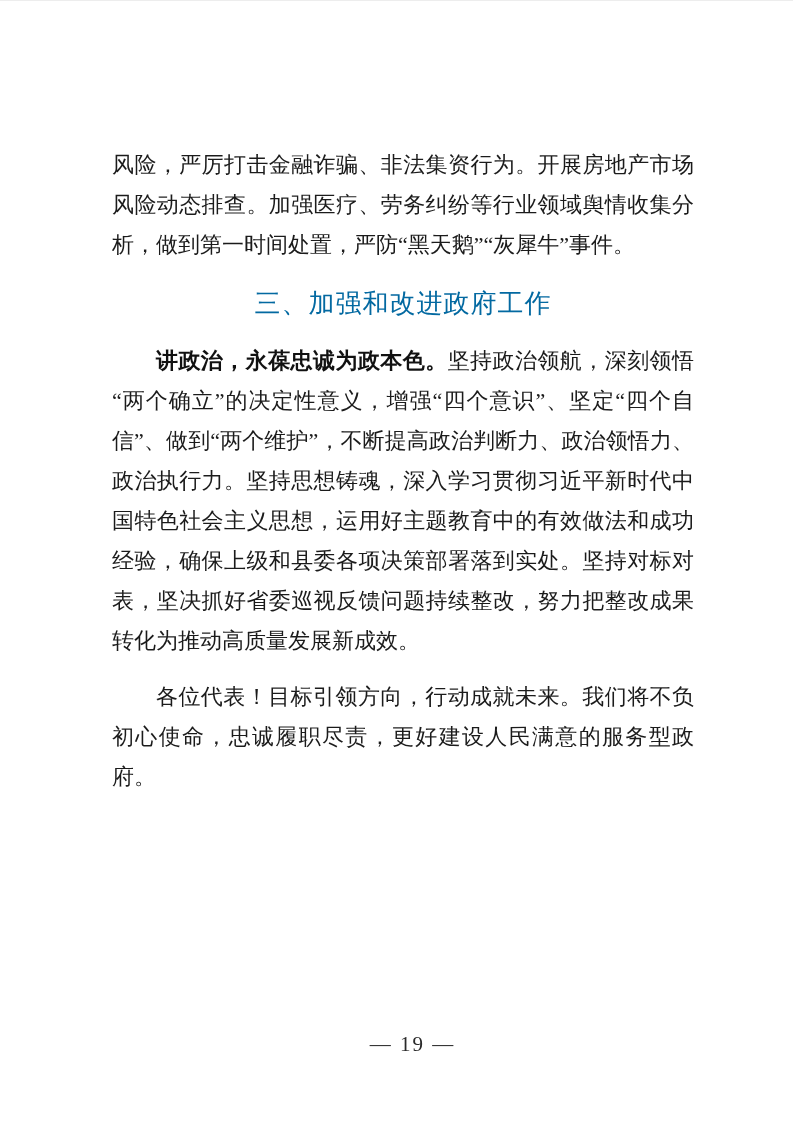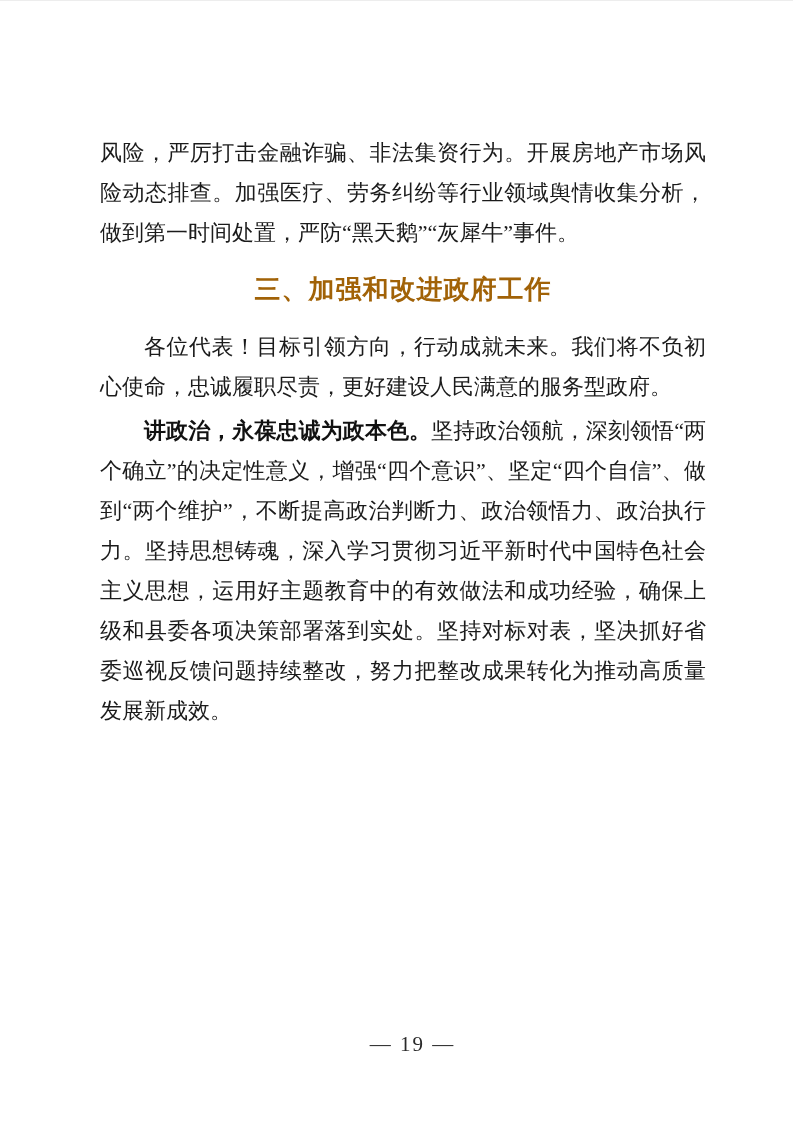--- a/index.html
+++ b/index.html
@@ -22,40 +22,40 @@
     position: absolute;
     left: 96px;
     top: 128px;
     width: 614px;
     font-size: 22px;
     line-height: 40px;
     text-align: justify;
     text-justify: inter-character;
   }
   .content p {
-    margin: 4px;
+    margin: 16px;
     text-indent: 44px;
   }
   .content p.continuation {
     text-indent: 0;
   }
   .lead {
     font-family: "Liberation Sans", sans-serif;
     font-weight: bold;
     color: #111111;
   }
   .section-heading {
     font-family: "Liberation Sans", sans-serif;
-    font-weight: bold;
+    font-weight: normal;
     font-size: 26px;
     line-height: 44px;
     text-align: center;
     text-indent: 0;
     letter-spacing: 1px;
-    color: #a16207;
+    color: #0369a1;
     margin: 14px 0 16px 0;
   }
   .footer {
     position: absolute;
     top: 1026px;
     left: 16px;
     width: 793px;
     text-align: center;
     font-size: 21px;
     line-height: 34px;
@@ -68,22 +68,22 @@
 
 <div class="page">
 
   <div class="content">
 
     <p class="continuation"><span>风险，严厉打击金融诈骗、非法集资行为。开展房地产市场风险动态排查。加强医疗、劳务纠纷等行业领域舆情收集分析，做到第一时间处置，严防“黑天鹅”“灰犀牛”事件。</span></p>
 
 
     <h2 class="section-heading">三、加强和改进政府工作</h2>
 
+    <p><span class="lead">讲政治，永葆忠诚为政本色。</span><span>坚持政治领航，深刻领悟“两个确立”的决定性意义，增强“四个意识”、坚定“四个自信”、做到“两个维护”，不断提高政治判断力、政治领悟力、政治执行力。坚持思想铸魂，深入学习贯彻习近平新时代中国特色社会主义思想，运用好主题教育中的有效做法和成功经验，确保上级和县委各项决策部署落到实处。坚持对标对表，坚决抓好省委巡视反馈问题持续整改，努力把整改成果转化为推动高质量发展新成效。</span></p>
+
     <p><span>各位代表！目标引领方向，行动成就未来。我们将不负初心使命，忠诚履职尽责，更好建设人民满意的服务型政府。</span></p>
-
-    <p><span class="lead">讲政治，永葆忠诚为政本色。</span><span>坚持政治领航，深刻领悟“两个确立”的决定性意义，增强“四个意识”、坚定“四个自信”、做到“两个维护”，不断提高政治判断力、政治领悟力、政治执行力。坚持思想铸魂，深入学习贯彻习近平新时代中国特色社会主义思想，运用好主题教育中的有效做法和成功经验，确保上级和县委各项决策部署落到实处。坚持对标对表，坚决抓好省委巡视反馈问题持续整改，努力把整改成果转化为推动高质量发展新成效。</span></p>
 
 
   </div>
 
   <div class="footer"><span>— 19 —</span></div>
 
 </div>
 
 </body></html>

